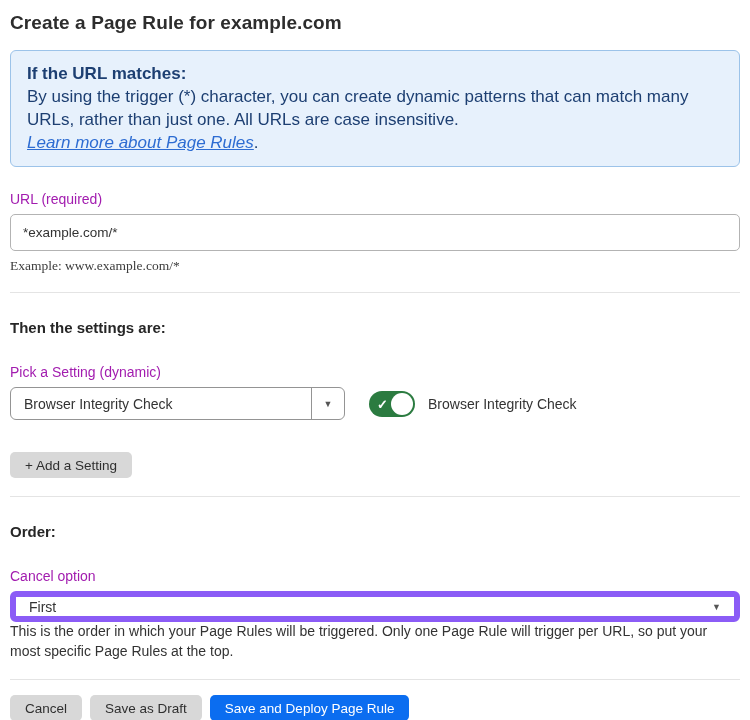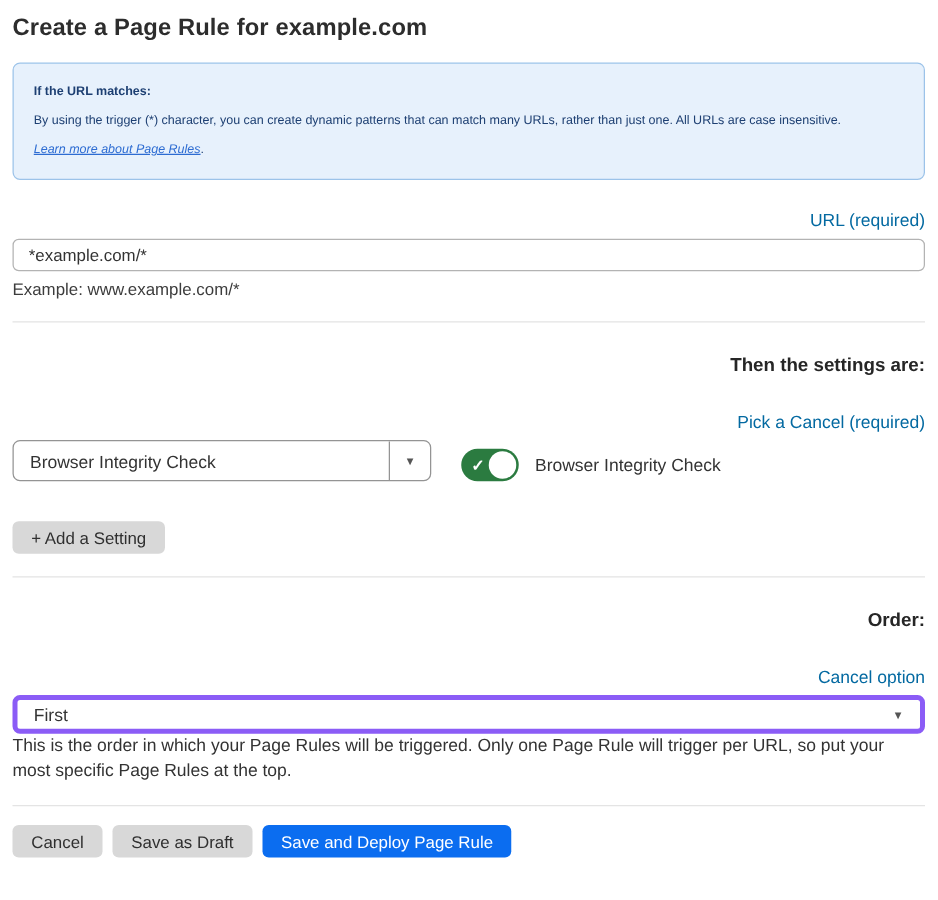--- a/index.html
+++ b/index.html
@@ -16,55 +16,54 @@
     color: #2d2d2d;
     margin: 2px 0 16px 0;
     letter-spacing: 0.1px;
   }
   .info-box {
     background: #e7f1fc;
     border: 1px solid #9cc3e9;
     border-radius: 6px;
     padding: 11px 16px 12px 16px;
     color: #1d3f72;
-    font-size: 10px;
+    font-size: 17px;
     line-height: 23px;
     margin-bottom: 24px;
   }
   .info-box .info-heading { font-weight: bold; display: block; }
   .info-box .info-body { display: block; max-width: 680px; }
   .info-box a.info-link {
     color: #2d6cd2;
     text-decoration: underline;
     cursor: pointer;
     font-style: italic;
   }
-  .field-label { font-size: 14px; color: #0369a1; display: block; margin-bottom: 7px; text-align: right; }
+  .field-label { font-size: 14px; color: #a21caf; display: block; margin-bottom: 7px; }
   .text-input {
     width: 100%;
-    height: 26px;
+    height: 37px;
     border: 1px solid #b3b3b3;
     border-radius: 5px;
     padding: 0 12px;
     font-size: 13.5px;
     font-family: "Liberation Sans", sans-serif;
     color: #333;
     outline: none;
   }
-  .helper-text { font-size: 13.5px; color: #3c3c3c; margin-top: 7px; }
+  .helper-text { font-size: 13.5px; color: #3c3c3c; margin-top: 7px; font-family: Liberation Serif, serif; }
   .divider { border: none; border-top: 1px solid #e4e4e4; margin: 18px 0 0 0; }
   .section-heading {
     font-size: 15px;
     font-weight: bold;
     color: #262626;
     margin: 26px 0 0 0;
-    text-align: right;
   }
   .picker-label { margin-top: 28px; }
-  .setting-row { display: flex; align-items: flex-end; margin-top: 0; }
+  .setting-row { display: flex; align-items: center; margin-top: 0; }
   .dropdown {
     display: flex;
     align-items: stretch;
     width: 335px;
     height: 33px;
     border: 1px solid #949494;
     border-radius: 6px;
     background: #fff;
     cursor: pointer;
     overflow: hidden;
@@ -122,21 +121,21 @@
     cursor: pointer;
   }
   .btn-gray { background: #d8d8d8; color: #2f2f2f; }
   .btn-primary { background: #0b6df0; color: #ffffff; }
   .add-setting-btn { margin-top: 32px; }
   .order-select {
     display: flex;
     align-items: center;
     width: 100%;
     height: 31px;
-    border: 4px solid #8b5cf6;
+    border: 6px solid #8b5cf6;
     border-radius: 6px;
     background: #fff;
     cursor: pointer;
     padding: 0 13px;
   }
   .order-select .select-value { flex: 1; font-size: 14px; color: #333; }
   .order-helper {
     font-size: 14px;
     color: #333;
     line-height: 19.5px;
@@ -159,21 +158,21 @@
 </div>
 
 <label class="field-label">URL (required)</label>
 <input class="text-input" type="text" value="*example.com/*" style="">
 <div class="helper-text">Example: www.example.com/*</div>
 
 <hr class="divider">
 
 <h2 class="section-heading">Then the settings are:</h2>
 
-<label class="field-label picker-label">Pick a Cancel (required)</label>
+<label class="field-label picker-label">Pick a Setting (dynamic)</label>
 <div class="setting-row">
   <div class="dropdown">
     <div class="dropdown-value">Browser Integrity Check</div>
     <div class="dropdown-arrow-box">
       <span class="arrow-glyph">▼</span>
     </div>
   </div>
   <div class="toggle-group">
     <div class="toggle">
       <span class="toggle-check">✓</span>

